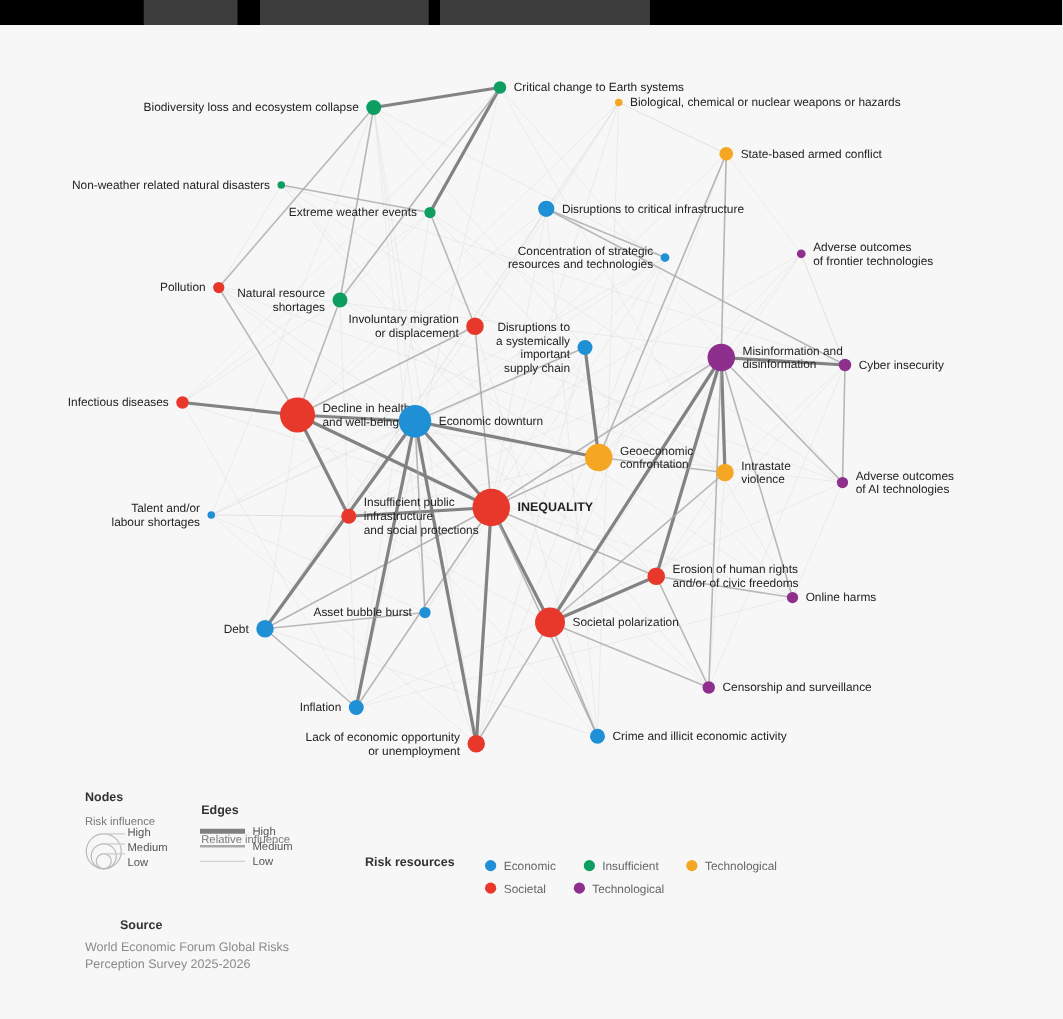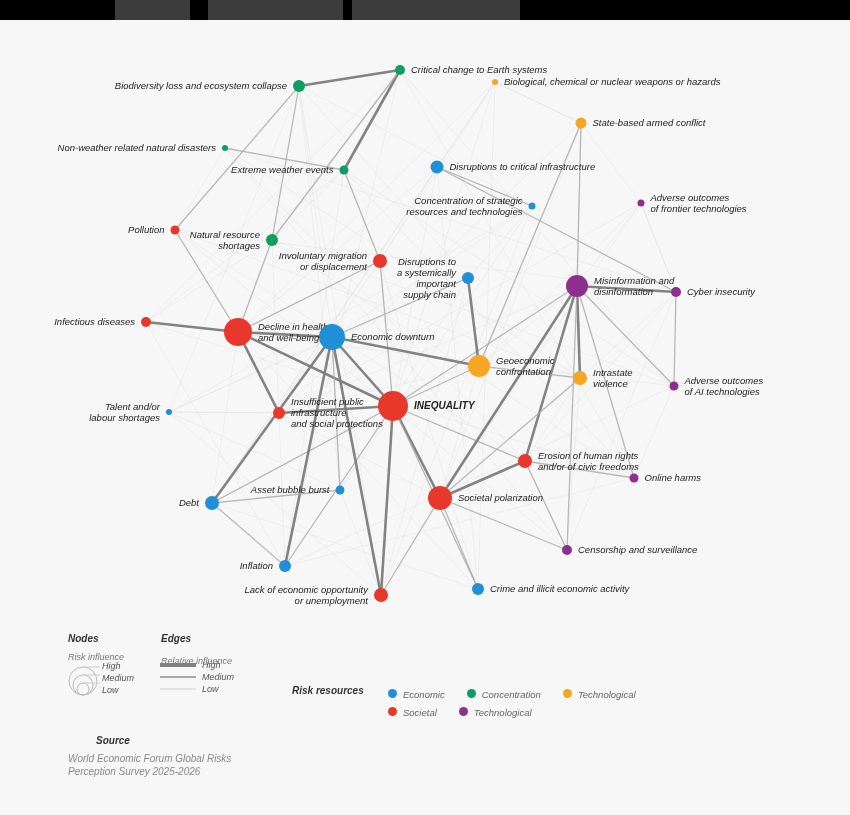--- a/index.html
+++ b/index.html
@@ -7,21 +7,20 @@
     padding: 0;
     background: #f7f7f7;
   }
   #page {
     position: relative;
     width: 850px;
     height: 815px;
     background: #f7f7f7;
     font-family: "Liberation Sans", sans-serif;
     overflow: hidden;
-    font-style: italic;
   }
   #topbar {
     position: absolute;
     left: 0; top: 0;
     width: 850px;
     height: 20px;
     background: #000000;
   }
   #topbar .tab {
     position: absolute;
@@ -331,40 +330,40 @@
       <circle cx="17" cy="23" r="10" fill="none" stroke="#bbb" stroke-width="1"></circle>
       <circle cx="17" cy="27" r="6" fill="none" stroke="#bbb" stroke-width="1"></circle>
       <line x1="17" y1="5" x2="34" y2="5" stroke="#ccc" stroke-width="1"></line>
       <line x1="17" y1="13" x2="34" y2="13" stroke="#ccc" stroke-width="1"></line>
       <line x1="17" y1="21" x2="34" y2="21" stroke="#ccc" stroke-width="1"></line>
     </svg>
     <div class="legend-item-text" style="position:absolute; left:102px; top:41px;">High</div>
     <div class="legend-item-text" style="position:absolute; left:102px; top:53px;">Medium</div>
     <div class="legend-item-text" style="position:absolute; left:102px; top:65px;">Low</div>
 
-    <div style="position:absolute; left:161px; top:13px;">
+    <div style="position:absolute; left:161px; top:23px;">
       <div class="legend-title">Edges</div>
       <div class="legend-sub" style="margin-top:12px;">Relative influence</div>
     </div>
     <svg style="position:absolute; left:160px; top:40px;" width="40" height="36">
       <line x1="0" y1="5" x2="36" y2="5" stroke="#808080" stroke-width="4"></line>
       <line x1="0" y1="17" x2="36" y2="17" stroke="#a8a8a8" stroke-width="2"></line>
       <line x1="0" y1="29" x2="36" y2="29" stroke="#cfcfcf" stroke-width="1"></line>
     </svg>
     <div class="legend-item-text" style="position:absolute; left:202px; top:40px;">High</div>
     <div class="legend-item-text" style="position:absolute; left:202px; top:52px;">Medium</div>
     <div class="legend-item-text" style="position:absolute; left:202px; top:64px;">Low</div>
 
     <div class="legend-title" style="position:absolute; left:292px; top:65px;">Risk resources</div>
     <div id="cat-list" style="position:absolute; left:388px; top:64px;"><span class="cat-item">
           <span class="cat-swatch" style="background: rgb(31, 143, 214);"></span>
           <span class="cat-label">Economic</span>
         </span><span class="cat-item">
           <span class="cat-swatch" style="background: rgb(14, 158, 98);"></span>
-          <span class="cat-label">Concentration</span>
+          <span class="cat-label">Insufficient</span>
         </span><span class="cat-item">
           <span class="cat-swatch" style="background: rgb(245, 166, 35);"></span>
           <span class="cat-label">Technological</span>
         </span><span class="cat-item">
           <span class="cat-swatch" style="background: rgb(232, 56, 43);"></span>
           <span class="cat-label">Societal</span>
         </span><span class="cat-item">
           <span class="cat-swatch" style="background: rgb(142, 47, 142);"></span>
           <span class="cat-label">Technological</span>
         </span></div>

